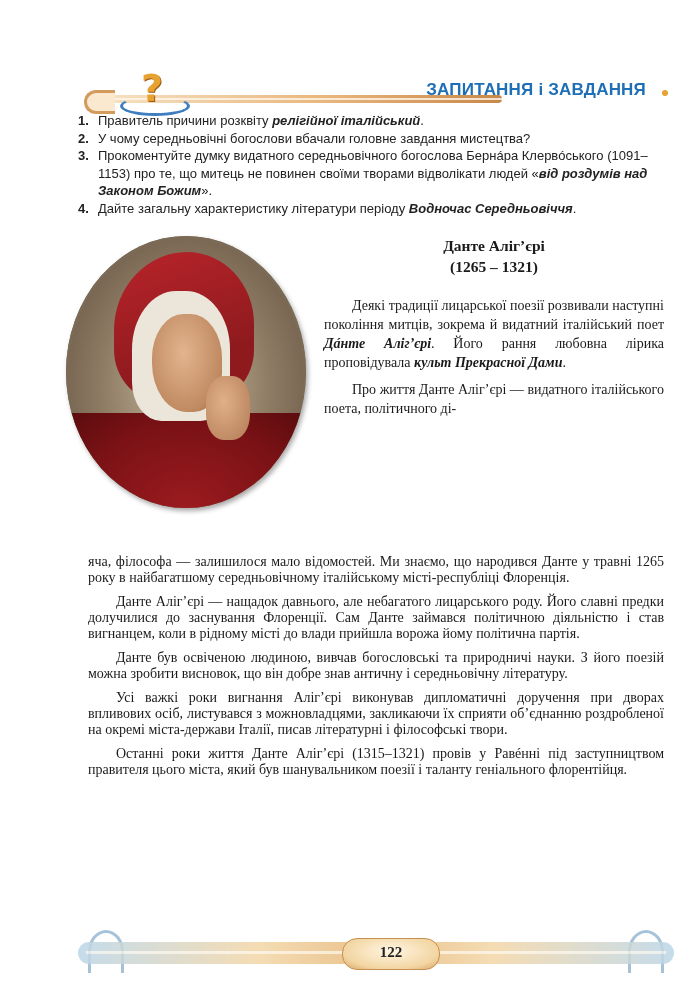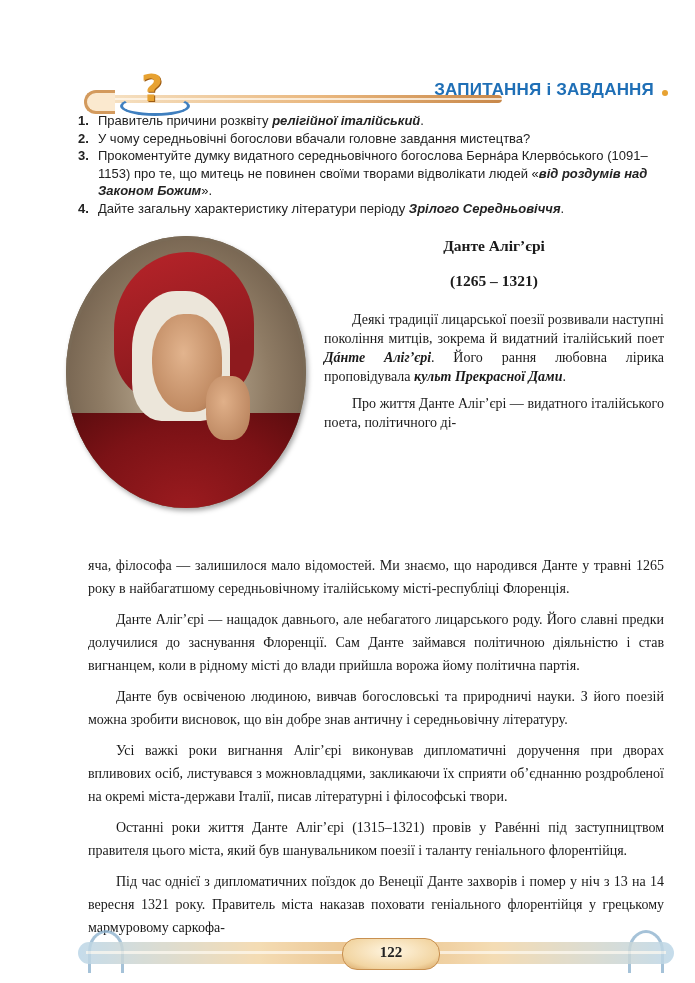--- a/index.html
+++ b/index.html
@@ -24,21 +24,21 @@
   }
   .qmark {
     position: absolute; left: 60px; top: -10px; width: 40px; height: 40px; font-family: "DejaVu Sans", sans-serif;
     font-size: 38px; font-weight: bold; color: #e7a232; text-shadow: 1px 1px 0 #9c5a12; line-height: 40px; text-align: center;
   }
   .qmark-ring {
     position: absolute; left: 48px; top: 18px; width: 64px; height: 14px; border-radius: 50%;
     border: 3px solid #3f7fbf; border-top-color: transparent;
   }
   .header-title {
-    position: absolute; right: 18px; top: 2px; font-family: "Liberation Sans", sans-serif; font-weight: bold;
+    position: absolute; right: 26px; top: 2px; font-family: "Liberation Sans", sans-serif; font-weight: bold;
     font-size: 17px; color: #1f6fb6; letter-spacing: 0.2px;
   }
   .header-dot {
     position: absolute; right: 4px; top: 12px; width: 6px; height: 6px; border-radius: 50%; background: #e7a232;
   }
 
   .questions {
     position: absolute; left: 78px; top: 112px; width: 595px; font-family: "Liberation Sans", sans-serif; font-size: 13px; line-height: 17.5px; color: #222;
   }
   .q { display: flex; }
@@ -69,27 +69,27 @@
     border-radius: 45% 45% 40% 50%;
   }
   .p-hand {
     position: absolute; left: 140px; top: 140px; width: 44px; height: 64px; background: radial-gradient(ellipse at 40% 40%, #e0b089, #b27b55);
     border-radius: 40%;
   }
 
   .right-col {
     position: absolute; left: 316px; top: 236px; width: 356px; font-size: 14px; line-height: 19px; color: #1a1a1a;
   }
-  .title-name { text-align: center; font-weight: bold; font-size: 15.5px; line-height: 19px; margin-bottom: 16px; }
+  .title-name { text-align: center; font-weight: bold; font-size: 15.5px; line-height: 19px; margin-bottom: 2px; }
   .title-years { text-align: center; font-weight: bold; font-size: 15.5px; line-height: 19px; margin-bottom: 20px; }
   p { margin: 8px; text-align: justify; }
   .ind { text-indent: 28px; }
 
   .full {
-    position: absolute; left: 80px; width: 592px; font-size: 14px; line-height: 23px; color: #1a1a1a;
+    position: absolute; left: 80px; width: 592px; font-size: 14px; line-height: 16px; color: #1a1a1a;
   }
 
   .footer {
     position: absolute; left: 78px; top: 930px; width: 596px; height: 46px;
   }
   .footer-scroll {
     position: absolute; left: 0; top: 12px; width: 596px; height: 22px;
     background: linear-gradient(to right, #bcd7e8 0%, #f3d7a8 30%, #e6b676 50%, #f3d7a8 70%, #bcd7e8 100%);
     border-radius: 11px; opacity: 0.85;
   }
@@ -129,21 +129,21 @@
   <div class="q">
     <span class="num">2.</span>
     <span class="txt">У чому середньовічні богослови вбачали головне завдання мистецтва?</span>
   </div>
   <div class="q">
     <span class="num">3.</span>
     <span class="txt"><span>Прокоментуйте думку видатного середньовічного богослова Бернáра Клервóського (1091–1153) про те, що митець не повинен своїми творами відволікати людей «</span><span class="bi">від роздумів над Законом Божим</span><span>».</span></span>
   </div>
   <div class="q">
     <span class="num">4.</span>
-    <span class="txt"><span>Дайте загальну характеристику літератури періоду </span><span class="bi">Зрілого Середньовіччя</span><span>.</span></span>
+    <span class="txt"><span>Дайте загальну характеристику літератури періоду </span><span class="bi">Водночас Середньовіччя</span><span>.</span></span>
   </div>
 </div>
 
 <div class="portrait">
   <div class="p-robe"></div>
   <div class="p-hood"></div>
   <div class="p-coif"></div>
   <div class="p-face"></div>
   <div class="p-hand"></div>
 </div>
@@ -154,21 +154,20 @@
   <p class="ind"><span>Деякі традиції лицарської поезії розвивали наступні покоління митців, зокрема й видатний італійський поет </span><span class="bi">Дáнте Аліг’єрі</span><span>. Його рання любовна лірика проповідувала </span><span class="bi">культ Прекрасної Дами</span><span>.</span></p>
   <p class="ind">Про життя Данте Аліг’єрі — видатного італійського поета, політичного ді-</p>
 </div>
 
 <div class="full" style="top:546px;">
   <p>яча, філософа — залишилося мало відомостей. Ми знаємо, що народився Данте у травні 1265 року в найбагатшому середньовічному італійському місті-республіці Флоренція.</p>
   <p class="ind">Данте Аліг’єрі — нащадок давнього, але небагатого лицарського роду. Його славні предки долучилися до заснування Флоренції. Сам Данте займався політичною діяльністю і став вигнанцем, коли в рідному місті до влади прийшла ворожа йому політична партія.</p>
   <p class="ind">Данте був освіченою людиною, вивчав богословські та природничі науки. З його поезій можна зробити висновок, що він добре знав античну і середньовічну літературу.</p>
   <p class="ind">Усі важкі роки вигнання Аліг’єрі виконував дипломатичні доручення при дворах впливових осіб, листувався з можновладцями, закликаючи їх сприяти об’єднанню роздробленої на окремі міста-держави Італії, писав літературні і філософські твори.</p>
   <p class="ind">Останні роки життя Данте Аліг’єрі (1315–1321) провів у Равéнні під заступництвом правителя цього міста, який був шанувальником поезії і таланту геніального флорентійця.</p>
-  <p class="ind">Під час однієї з дипломатичних поїздок до Венеції Данте захворів і помер у ніч з 13 на 14 вересня 1321 року. Правитель міста наказав поховати геніального флорентійця у грецькому мармуровому саркофа-</p>
 </div>
 
 <div class="footer">
   <div class="lyre"></div>
   <div class="lyre lyre-r"></div>
   <div class="footer-scroll"></div>
   <div class="footer-badge">
     <div class="page-num">122</div>
   </div>
 </div>

